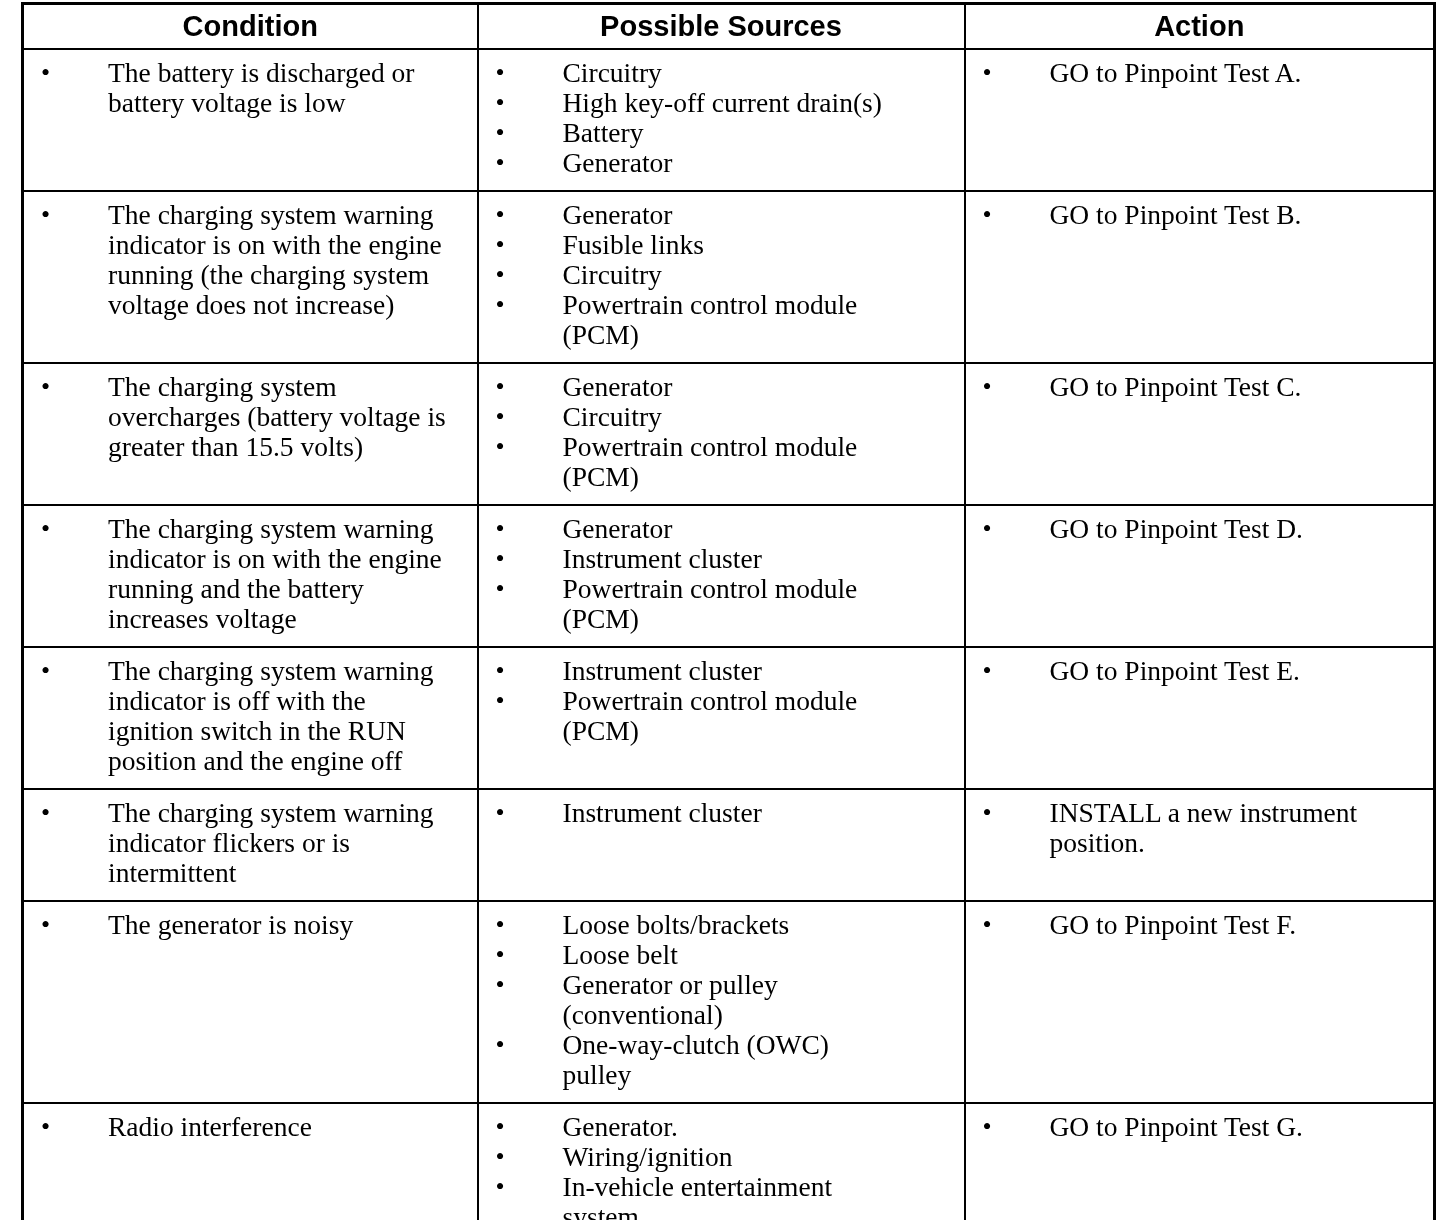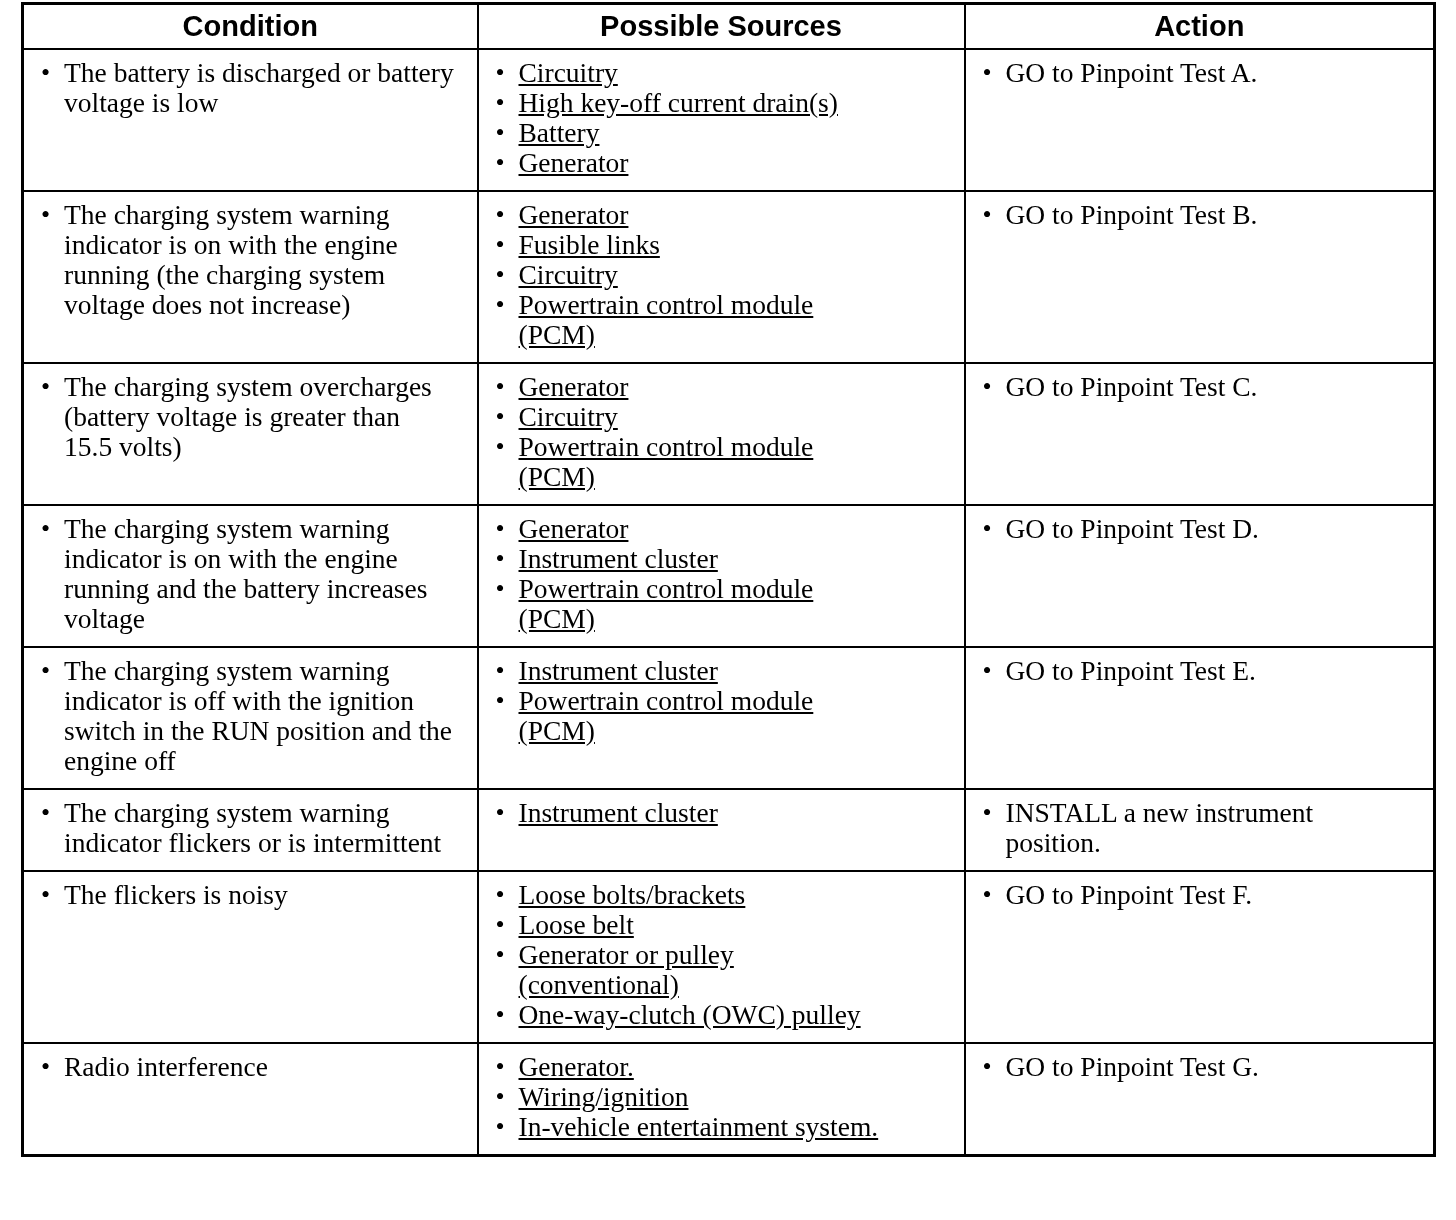--- a/index.html
+++ b/index.html
@@ -53,23 +53,24 @@
     align-items: flex-start;
   }
   .li .bullet {
     flex: 0 0 40px;
     padding-left: 17px;
     box-sizing: border-box;
     font-size: 26px;
   }
   .li .txt {
     flex: 1 1 auto;
+    margin-left: 44px;
   }
   td.col-cond .txt { padding-right: 22px; }
-  td.col-src  .txt { padding-right: 80px; text-decoration: underline; }
+  td.col-src  .txt { padding-right: 80px; }
   td.col-act  .txt { padding-right: 36px; }
 </style>
 </head>
 <body>
 
 <div class="page">
 
 
   <table class="symptom">
     <colgroup>
@@ -253,21 +254,21 @@
               <span class="bullet">•</span>
               <span class="txt">INSTALL a new instrument position.</span>
             </div>
         </td>
       </tr>
 
       <tr>
         <td class="col-cond">
           <div class="li">
               <span class="bullet">•</span>
-              <span class="txt">The flickers is noisy</span>
+              <span class="txt">The generator is noisy</span>
             </div>
         </td>
         <td class="col-src">
           <div class="li">
               <span class="bullet">•</span>
               <span class="txt">Loose bolts/brackets</span>
             </div>
           <div class="li">
               <span class="bullet">•</span>
               <span class="txt">Loose belt</span>

